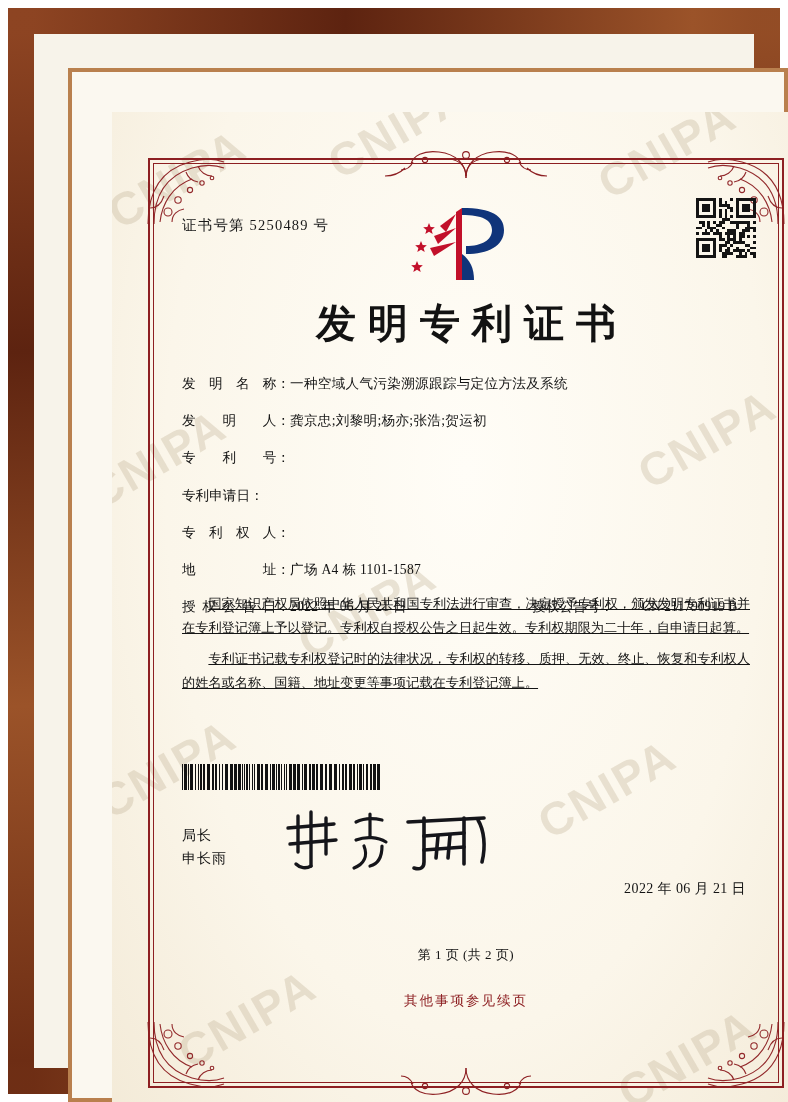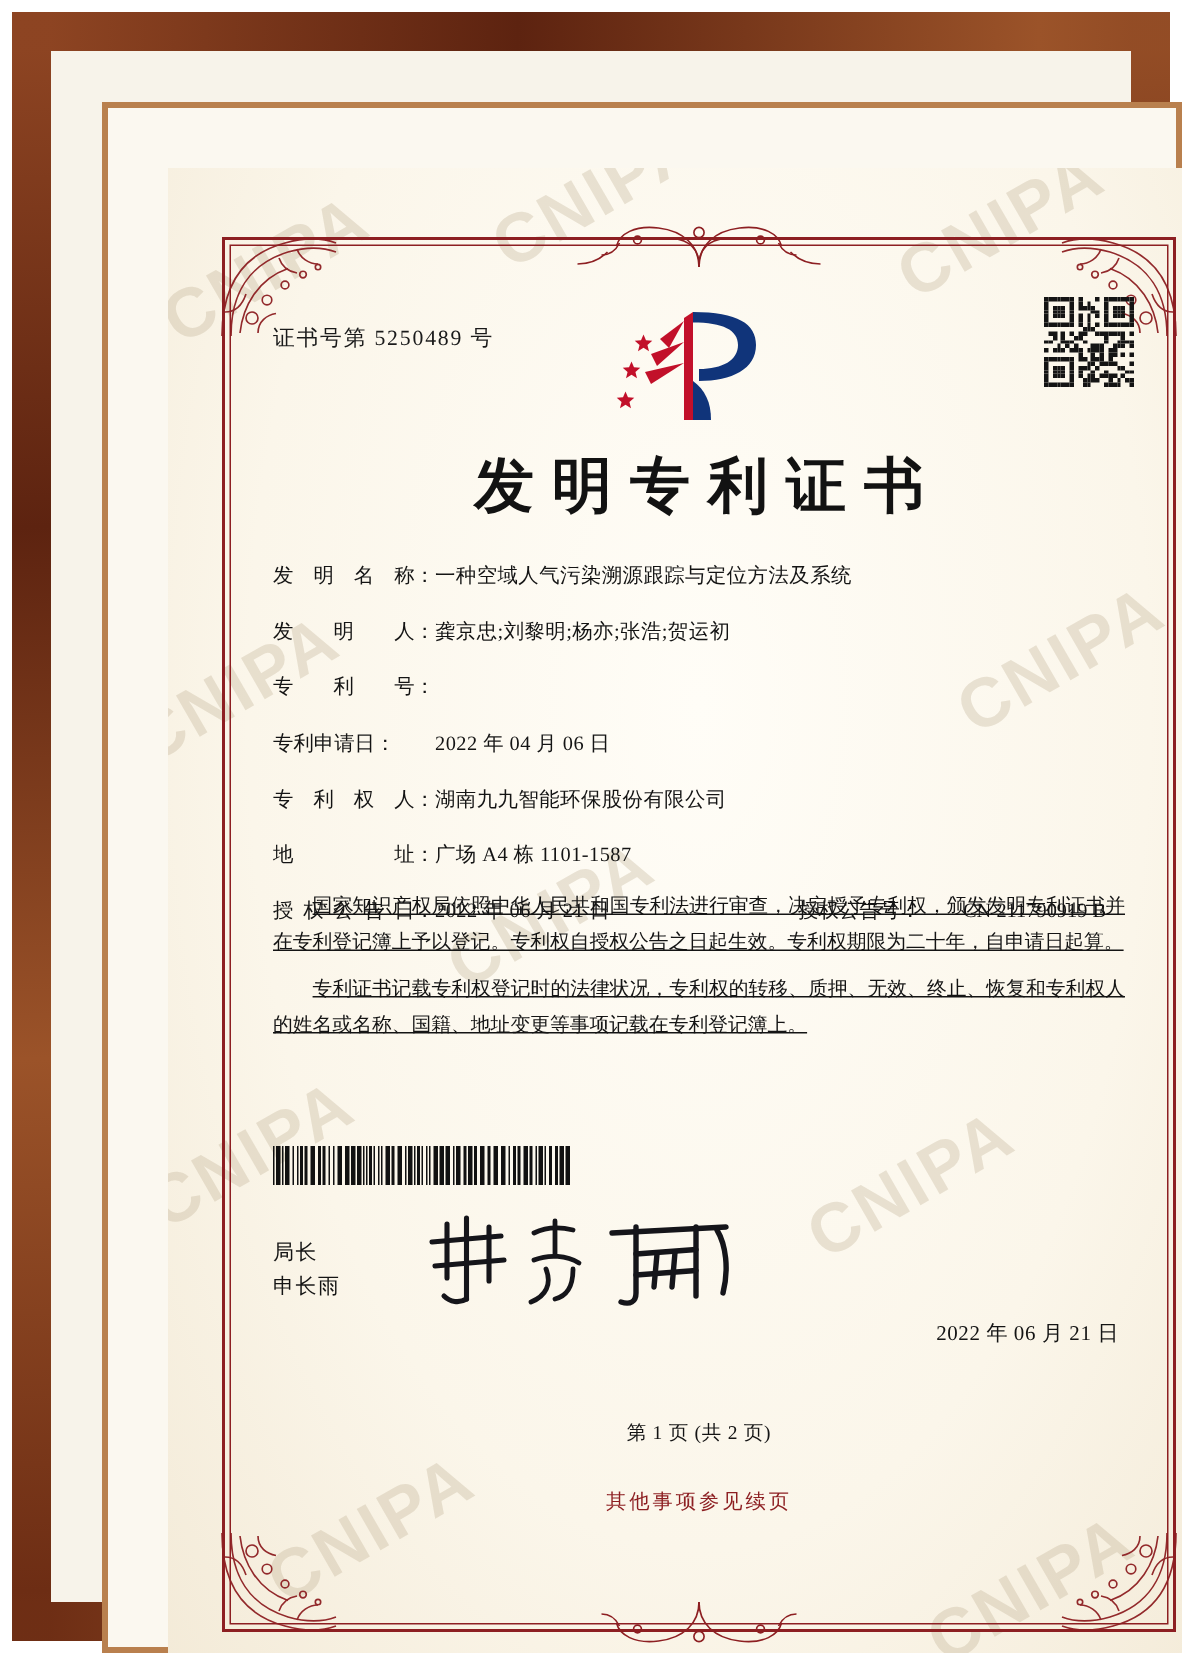--- a/index.html
+++ b/index.html
@@ -867,31 +867,29 @@
             <div class="field-row">
               <div class="field-label spread">
                 <span>专</span>
                   <span>利</span>
                   <span>号：</span>
               </div>
             </div>
 
             <div class="field-row">
               <div class="field-label">专利申请日：</div>
-              <div class="field-value">2022 年 04 月 06 日</div>
             </div>
 
             <div class="field-row">
               <div class="field-label spread">
                 <span>专</span>
                   <span>利</span>
                   <span>权</span>
                   <span>人：</span>
               </div>
-              <div class="field-value">湖南九九智能环保股份有限公司</div>
             </div>
 
             <div class="field-row">
               <div class="field-label spread">
                 <span>地</span>
                   <span>址：</span>
               </div>
               <div class="field-value">
                 <span class="line2">广场 A4 栋 1101-1587</span>
               </div>

